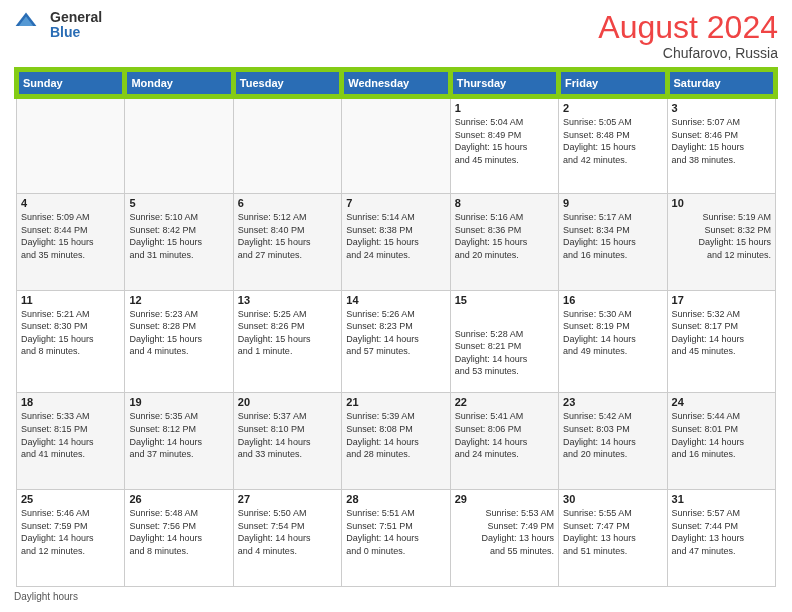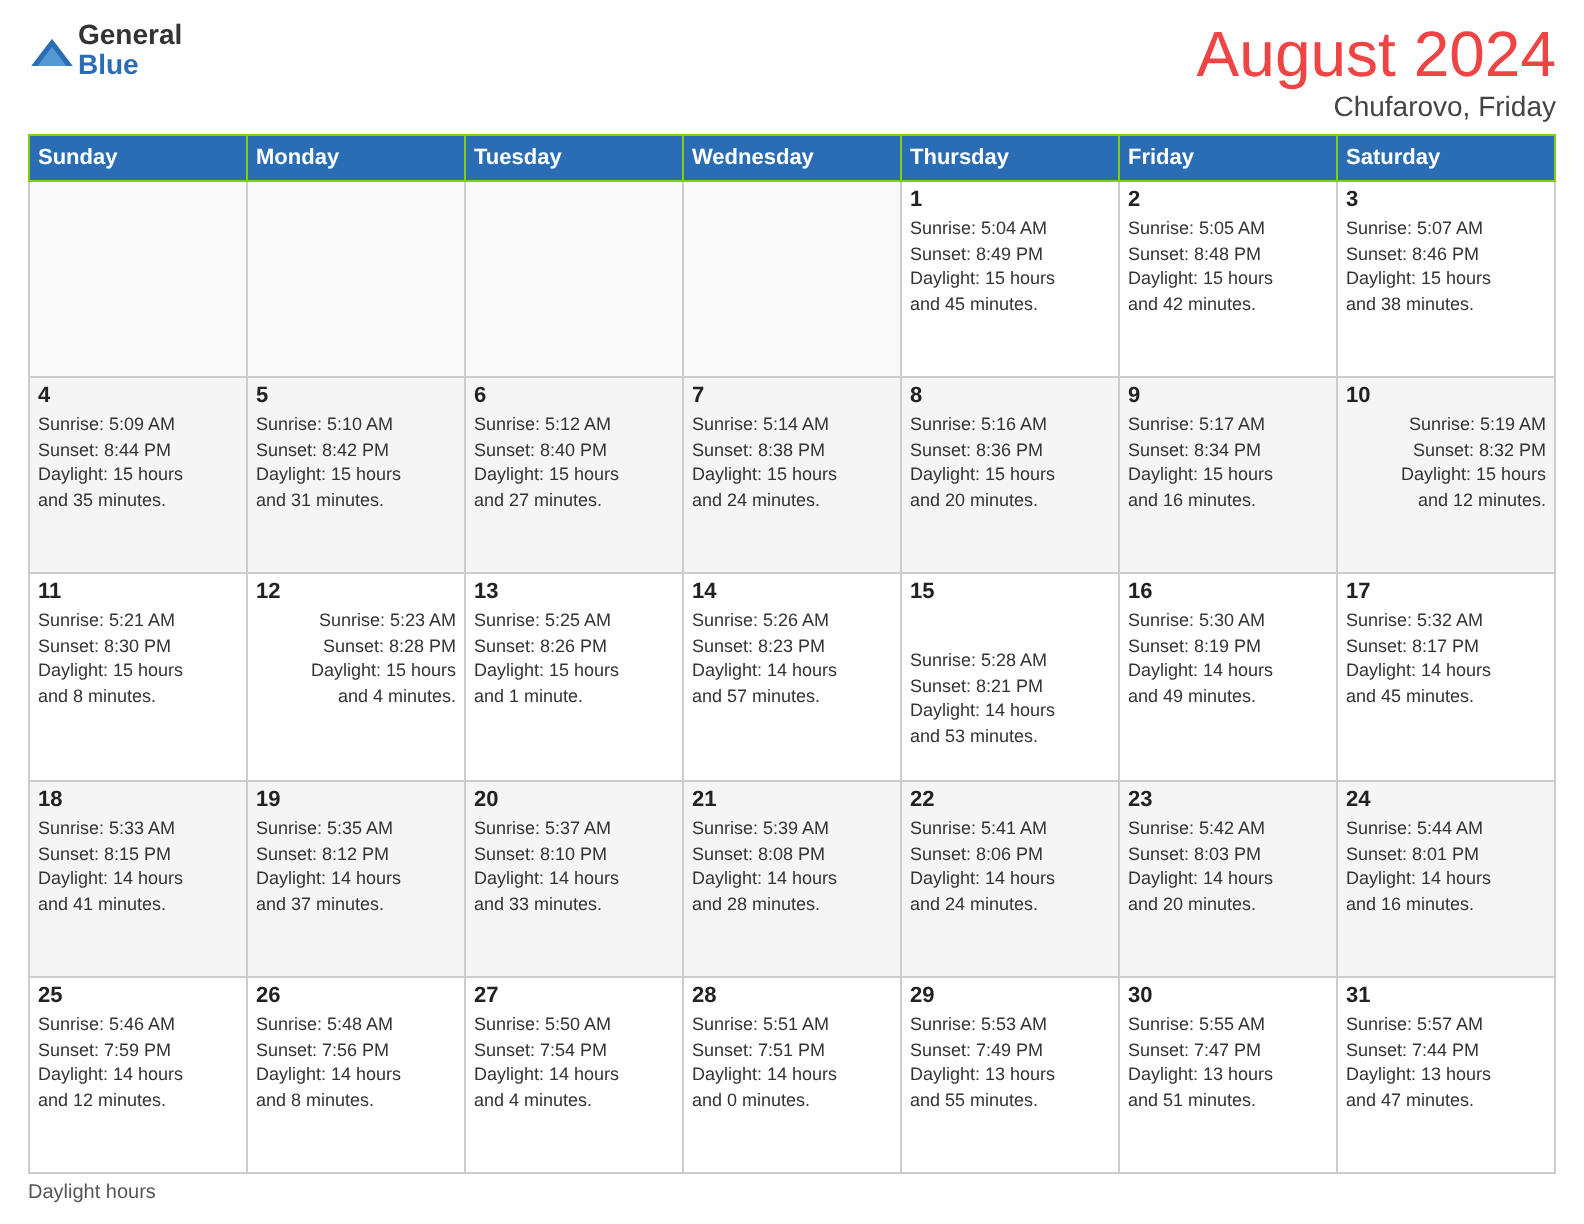--- a/index.html
+++ b/index.html
@@ -18,22 +18,22 @@
       flex-direction: column;
     }
     .header {
       display: flex;
       justify-content: space-between;
       align-items: flex-start;
       margin-bottom: 6px;
     }
     .logo {
       display: flex;
-      align-items: flex-end;
-      gap: 1px;
+      align-items: flex-start;
+      gap: 12px;
     }
     .logo-text {
       display: flex;
       flex-direction: column;
       line-height: 1.1;
     }
     .logo-general {
       font-size: 14px;
       font-weight: bold;
       color: #333;
@@ -66,21 +66,21 @@
       flex: 1;
       table-layout: fixed;
     }
     .calendar-table th {
       background-color: #2a6db5;
       color: #fff;
       font-size: 11px;
       font-weight: bold;
       padding: 5px 4px;
       text-align: left;
-      border: 1px solid #84cc16;
+      border: 5px solid #84cc16;
     }
     .calendar-table td {
       border: 1px solid #ccc;
       vertical-align: top;
       padding: 3px 4px;
       font-size: 9.5px;
       color: #222;
       background: #fff;
       height: 86px;
     }
@@ -118,21 +118,21 @@
         <polygon points="15,3 28,20 2,20" fill="#2a6db5"></polygon>
         <polygon points="15,8 24,20 6,20" fill="#5599d4"></polygon>
       </svg>
       <div class="logo-text">
         <span class="logo-general">General</span>
         <span class="logo-blue">Blue</span>
       </div>
     </div>
     <div class="title-block">
       <div class="month-year">August 2024</div>
-      <div class="location">Chufarovo, Friday</div>
+      <div class="location">Chufarovo, Russia</div>
     </div>
   </div>
 
   <table class="calendar-table">
     <thead>
       <tr>
       <th>Sunday</th>
           <th>Monday</th>
           <th>Tuesday</th>
           <th>Wednesday</th>
@@ -223,21 +223,21 @@
         <tr>
           <td>
             <div class="day-number">11</div>
             <div class="day-info" style="white-space: pre-line;">Sunrise: 5:21 AM
 Sunset: 8:30 PM
 Daylight: 15 hours
 and 8 minutes.</div>
           </td>
           <td>
             <div class="day-number">12</div>
-            <div class="day-info" style="white-space: pre-line; text-align: right;">Sunrise: 5:23 AM
+            <div class="day-info" style="white-space: pre-line;">Sunrise: 5:23 AM
 Sunset: 8:28 PM
 Daylight: 15 hours
 and 4 minutes.</div>
           </td>
           <td>
             <div class="day-number">13</div>
             <div class="day-info" style="white-space: pre-line;">Sunrise: 5:25 AM
 Sunset: 8:26 PM
 Daylight: 15 hours
 and 1 minute.</div>
@@ -346,21 +346,21 @@
           </td>
           <td>
             <div class="day-number">28</div>
             <div class="day-info" style="white-space: pre-line;">Sunrise: 5:51 AM
 Sunset: 7:51 PM
 Daylight: 14 hours
 and 0 minutes.</div>
           </td>
           <td>
             <div class="day-number">29</div>
-            <div class="day-info" style="white-space: pre-line;">Sunrise: 5:53 AM
+            <div class="day-info" style="white-space: pre-line; text-align: right;">Sunrise: 5:53 AM
 Sunset: 7:49 PM
 Daylight: 13 hours
 and 55 minutes.</div>
           </td>
           <td>
             <div class="day-number">30</div>
             <div class="day-info" style="white-space: pre-line;">Sunrise: 5:55 AM
 Sunset: 7:47 PM
 Daylight: 13 hours
 and 51 minutes.</div>

